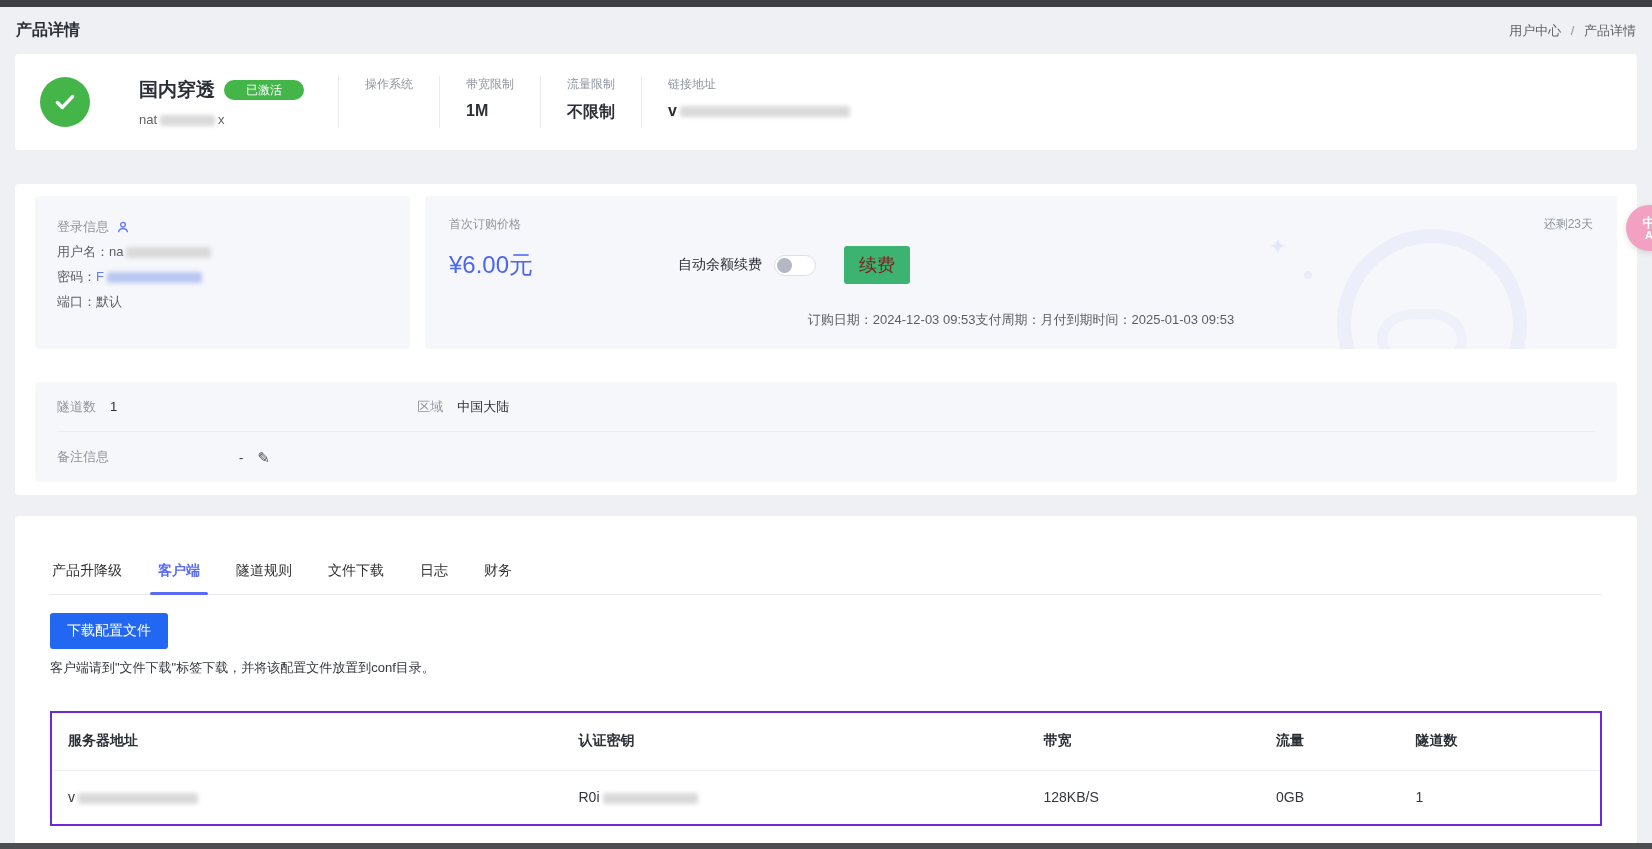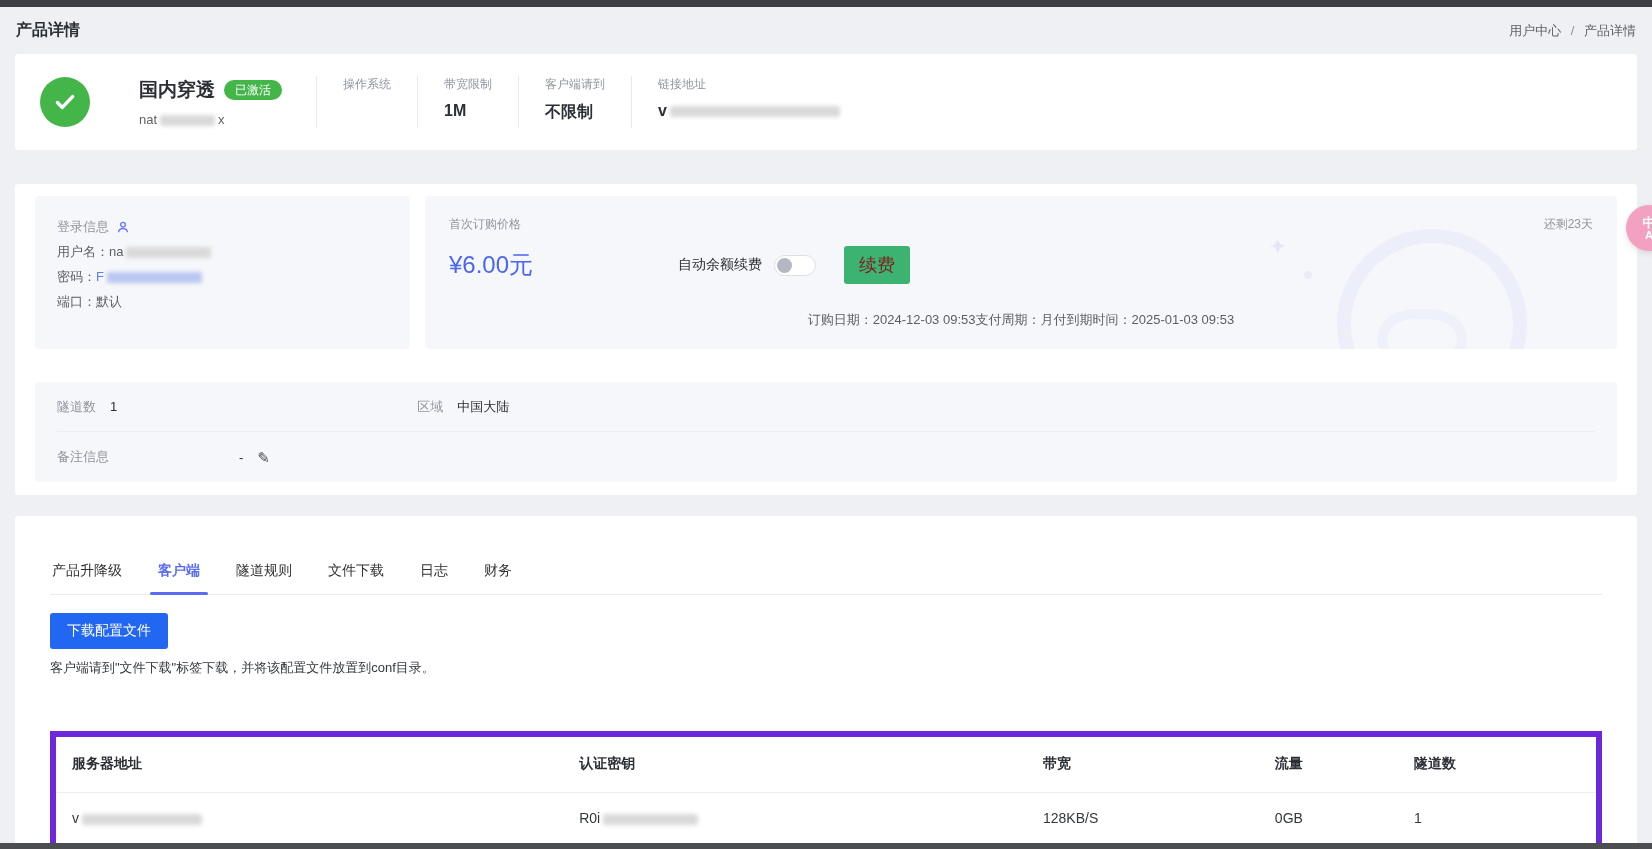--- a/index.html
+++ b/index.html
@@ -19,21 +19,21 @@
   .breadcrumb .sep { margin:0 6px; color:#909399; }
 
   .card { background:#ffffff; border-radius:4px; margin:0 15px; }
 
   
   .card-product { display:flex; align-items:center; padding:22px 25px; margin-bottom:34px; }
   .check-circle { width:50px; height:50px; border-radius:50%; background:#44b549; display:flex; align-items:center; justify-content:center; margin-right:14px; flex:0 0 auto; }
   .product-head { margin-right:34px;margin-left:35px; }
   .product-name-row { display:flex; align-items:center; gap:9px; }
   .product-name { font-size:19px; font-weight:bold; color:#2b2f36; }
-  .badge { background:#44b549; color:#fff; font-size:12px; line-height:1; padding:4px 11px; border-radius:10px; }
+  .badge { background:#44b549; color:#fff; font-size:12px; line-height:1; padding:4px 22px; border-radius:10px; }
   .product-code { font-size:13px; color:#606266; margin-top:9px; }
   .stat { padding:0 26px; border-left:1px solid #e9e9ee; min-height:52px; }
   .stat-label { font-size:12px; color:#8f949e; margin-bottom:9px; }
   .stat-value { font-size:16px; font-weight:bold; color:#2b2f36; min-height:19px; }
 
   
   .card-info { padding:12px 20px 13px; margin-bottom:21px; }
   .info-top { display:flex; gap:15px; align-items:stretch; }
   .panel { background:#f6f7fa; border-radius:4px; }
   .login-panel { width:375px; flex:0 0 auto; padding:22px; }
@@ -66,21 +66,21 @@
 
   
   .card-tabs { padding:34px 35px 40px; }
   .tab-bar { display:flex; gap:32px; border-bottom:1px solid #e8eaf0; }
   .tab { font-size:14px; color:#303133; padding:12px 2px 14px; cursor:pointer; position:relative; }
   .tab.active { color:#5a6cf5; font-weight:bold; }
   .tab.active::after { content:""; position:absolute; left:-6px; right:-6px; bottom:-1px; height:3px; border-radius:2px; background:#5a6cf5; }
   .download-btn { margin-top:18px; background:#2267f2; color:#fff; font-size:14px; padding:9px 17px; border:none; border-radius:3px; cursor:pointer; display:inline-block; }
   .hint { font-size:13px; color:#33373d; margin-top:10px; }
 
-  .client-table { margin-top:54px; border:6px solid #6d28d9; border-radius:12px; width:100%; border-collapse:collapse; }
+  .client-table { margin-top:34px; border:2px solid #6d28d9; border-radius:12px; width:100%; border-collapse:collapse; }
   .client-table th { text-align:left; font-size:14px; font-weight:bold; color:#2b2f36; height:58px; padding:0 16px; border-bottom:1px solid #ebeef5; }
   .client-table td { text-align:left; font-size:14px; color:#33373d; height:55px; padding:0 16px; }
   .col1{width:33%;} .col2{width:30%;} .col3{width:15%;} .col4{width:9%;} .col5{width:13%;}
 
   
   .redact { display:inline-block; height:11px; border-radius:2px; background:#d9d9d9; filter:blur(2px); vertical-align:middle; margin-left:3px; }
   .redact.blue { background:#b9c6f2; }
   .w55{width:55px;} .w85{width:85px;} .w95{width:95px;} .w120{width:120px;} .w170{width:170px;}
   .suffix { margin-left:3px; }
 
@@ -119,21 +119,21 @@
   </div>
   <div class="stat">
     <div class="stat-label">操作系统</div>
     <div class="stat-value"></div>
   </div>
   <div class="stat">
     <div class="stat-label">带宽限制</div>
     <div class="stat-value">1M</div>
   </div>
   <div class="stat">
-    <div class="stat-label">客户端请到</div>
+    <div class="stat-label">流量限制</div>
     <div class="stat-value">不限制</div>
   </div>
   <div class="stat">
     <div class="stat-label">链接地址</div>
     <div class="stat-value">
       <span>v</span><span class="redact w170"></span>
     </div>
   </div>
 </div>
 

